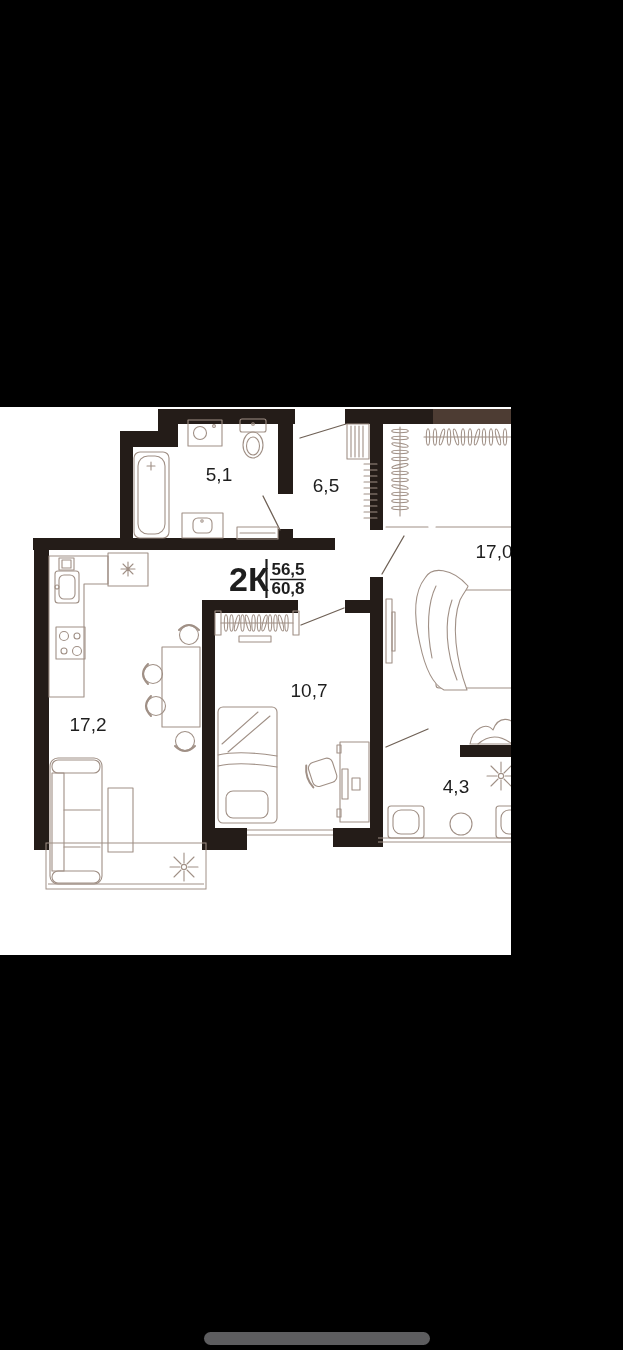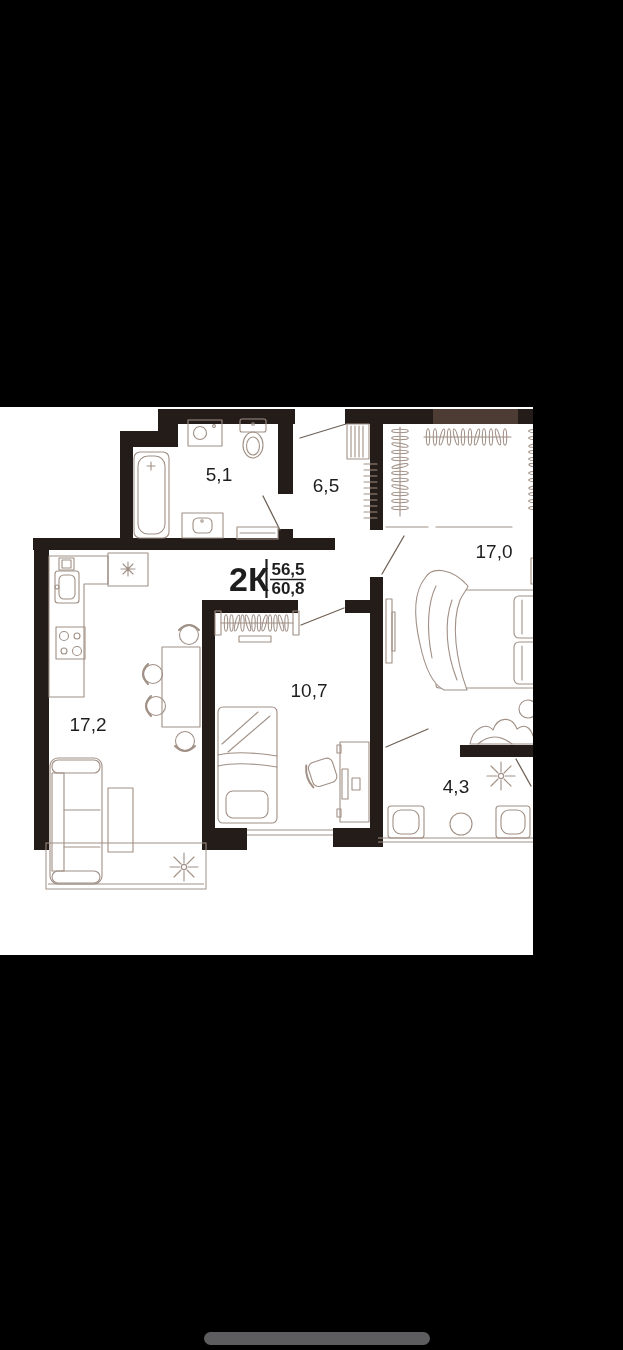--- a/index.html
+++ b/index.html
@@ -1,21 +1,21 @@
 <!DOCTYPE html>
 <html style="--wall: #241c18; --wall-light: #4d3c33; --furniture: #a09086; --door: #6f6156; --text: #1e1e1e; --paper: #ffffff; --letterbox: #000000; --home-indicator: #5d5d5f;"><head>
 <meta charset="utf-8">
 <style>
   :root{
     --wall:#241c18; --wall-light:#4d3c33; --furniture:#a09086; --door:#6f6156;
     --text:#1e1e1e; --paper:#ffffff; --letterbox:#000000; --home-indicator:#5d5d5f;
   }
   html,body{margin:0;padding:0;background:var(--letterbox);}
   .screen{position:relative;width:511px;height:1350px;background:var(--letterbox);overflow:hidden;
-          font-family:"Liberation Sans",sans-serif;padding-left:22px;}
+          font-family:"Liberation Sans",sans-serif;}
   .plan-area{position:absolute;left:0;top:407px;width:623px;height:548px;background:var(--paper);}
   .plan-area svg{display:block;width:623px;height:548px;}
   .home-indicator{position:absolute;left:204px;top:1332px;width:226px;height:13px;border-radius:7px;
                   background:var(--home-indicator);}
   
   .w{fill:var(--wall);stroke:none;}
   .wl{fill:var(--wall-light);stroke:none;}
   .f{fill:none;stroke:var(--furniture);stroke-width:1.1;stroke-linejoin:round;stroke-linecap:round;}
   .ff{fill:var(--paper);stroke:var(--furniture);stroke-width:1.1;stroke-linejoin:round;stroke-linecap:round;}
   .gz{fill:none;stroke:var(--furniture);stroke-width:1;}

